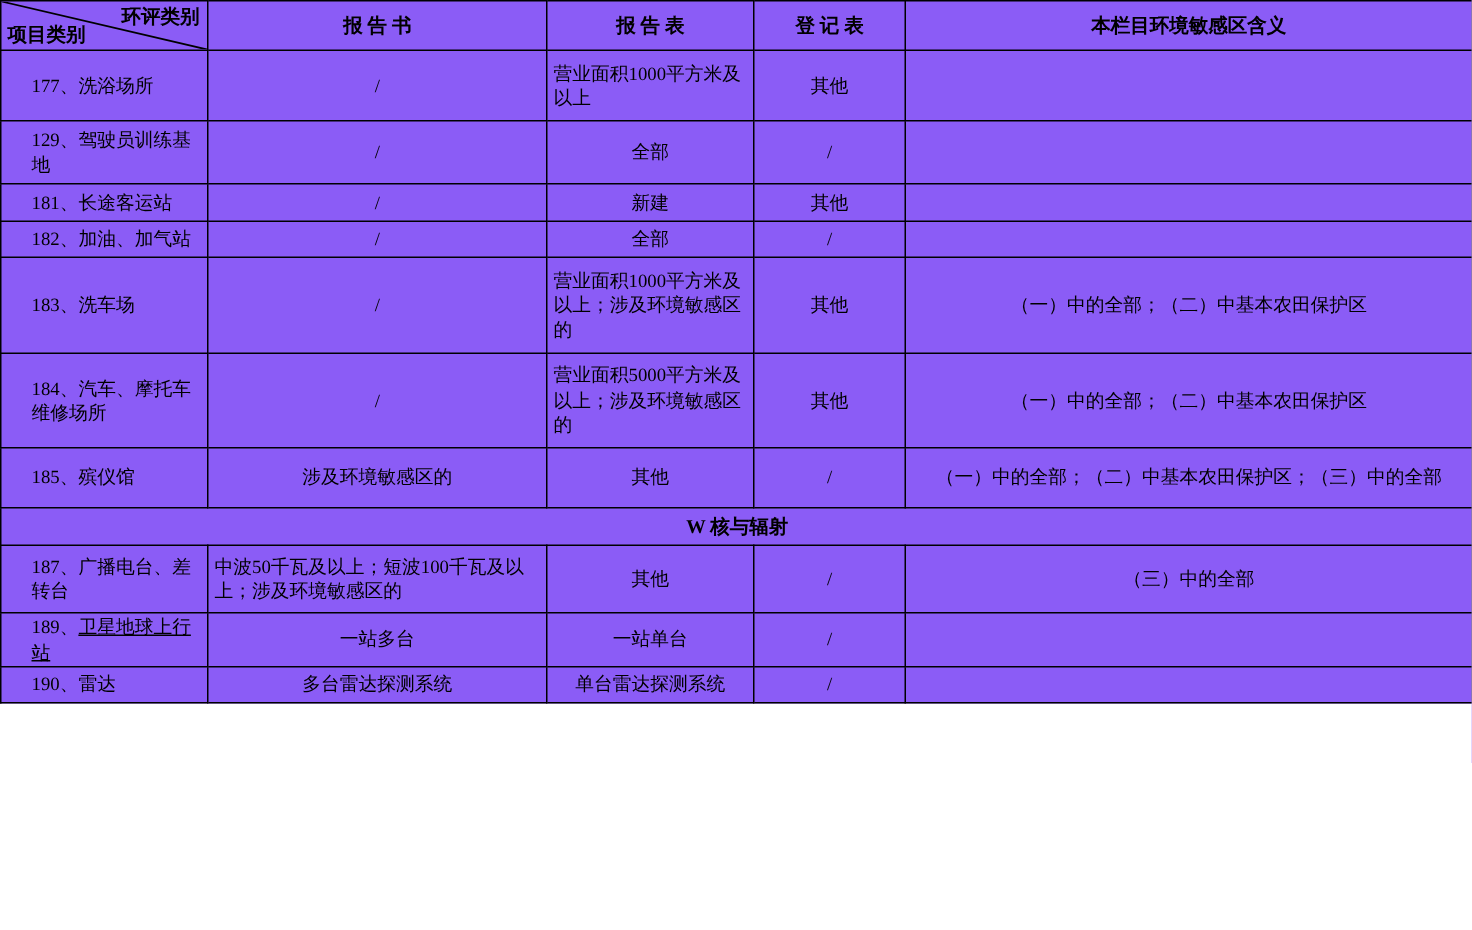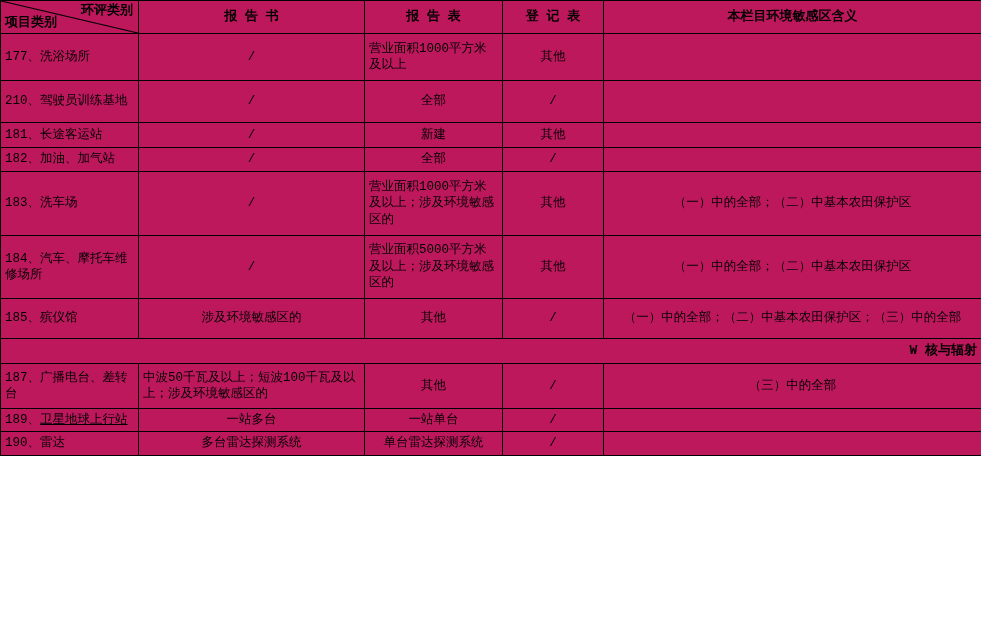--- a/index.html
+++ b/index.html
@@ -3,34 +3,34 @@
 <meta charset="utf-8">
 <style>
   html,body{margin:0;padding:0;background:#fff;}
   body{
     width:981px;height:620px;overflow:hidden;
     font-family:"Liberation Serif","DejaVu Serif",serif;
     color:#000;
   }
   table.eia{
     border-collapse:collapse;table-layout:fixed;
-    width:981px;background:#be185d;font-family:Liberation Mono, monospace;
+    width:981px;background:#8b5cf6;
   }
   .eia td,.eia th{
     border:1px solid #000;
     font-size:12.5px;line-height:1.32;
     padding:1px 4px;overflow:hidden;
     vertical-align:middle;
   }
   .eia th{font-weight:bold;font-size:13px;text-align:center;padding:2px 3px;}
   .c{text-align:center;}
   .l{text-align:left;}
-  td.name{text-align:left;padding-left:4px;}
+  td.name{text-align:left;padding-left:20px;}
   tr.section td{
-    font-weight:bold;text-align:right;font-size:13px;padding-left:5px;
+    font-weight:bold;text-align:center;font-size:13px;padding-left:5px;
   }
   .ul{text-decoration:underline;}
   
   th.corner{position:relative;padding:0;}
   th.corner svg{position:absolute;left:0;top:0;width:100%;height:100%;display:block;}
   .corner-top{
     position:absolute;top:1px;right:5px;
     font-weight:bold;font-size:13px;
   }
   .corner-bottom{
@@ -68,21 +68,21 @@
   <tr style="height:47px">
     <td class="name">177、洗浴场所</td>
     <td class="c">/</td>
     <td class="l">营业面积1000平方米及以上</td>
     <td class="c">其他</td>
     <td class="c"></td>
   </tr>
 
 
   <tr style="height:42px">
-    <td class="name">210、驾驶员训练基地</td>
+    <td class="name">129、驾驶员训练基地</td>
     <td class="c">/</td>
     <td class="c">全部</td>
     <td class="c">/</td>
     <td class="c"></td>
   </tr>
 
 
   <tr style="height:25px">
     <td class="name">181、长途客运站</td>
     <td class="c">/</td>

